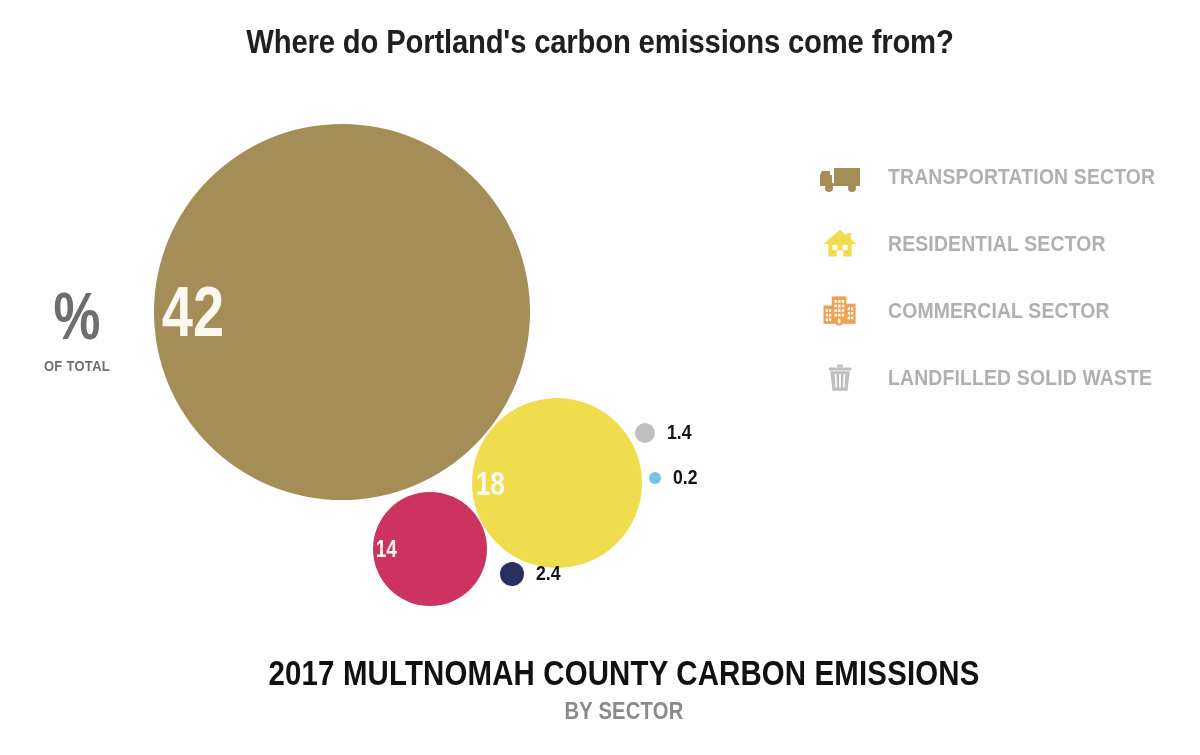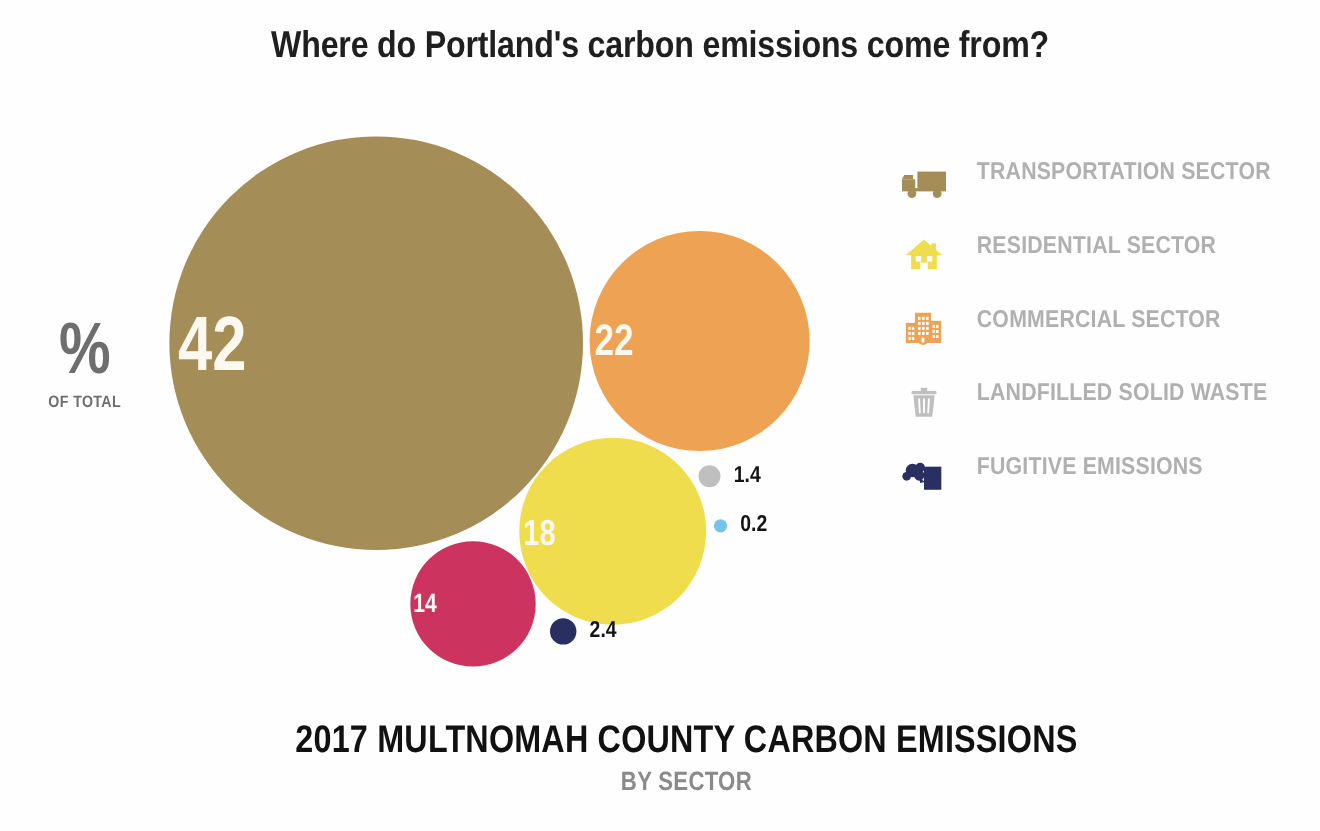--- a/index.html
+++ b/index.html
@@ -102,20 +102,21 @@
 
   
   .legend {
     position: absolute;
     left: 812px;
     top: 143px;
     width: 360px;
   }
   .legend-row {
     display: flex;
+    align-items: center;
     height: 67px;
   }
   .legend-icon {
     width: 56px;
     height: 44px;
     display: flex;
     align-items: center;
     justify-content: center;
     flex: 0 0 56px;
   }
@@ -167,23 +168,20 @@
 <div class="title">Where do Portland's carbon emissions come from?</div>
 
 <div class="pct-block">
   <span class="pct-symbol">%</span>
   <span class="pct-caption">OF TOTAL</span>
 </div>
 
 <div class="bubbles" id="bubble-canvas">
     <div class="bubble" style="left: 154px; top: 124px; width: 376px; height: 376px; background: rgb(164, 141, 86);">
       <span class="bubble-num" style="font-size: 70px;">42</span>
-    </div>
-    <div class="bubble" style="left: 536px; top: 210px; width: 200px; height: 200px; background: rgb(237, 163, 83);">
-      <span class="bubble-num" style="font-size: 40px;">22</span>
     </div>
     <div class="bubble" style="left: 472px; top: 398px; width: 170px; height: 170px; background: rgb(240, 221, 78);">
       <span class="bubble-num" style="font-size: 33px;">18</span>
     </div>
     <div class="bubble" style="left: 373px; top: 492px; width: 114px; height: 114px; background: rgb(204, 51, 95);">
       <span class="bubble-num" style="font-size: 24px;">14</span>
     </div>
     <div class="dot" style="left: 635px; top: 423px; width: 20px; height: 20px; background: rgb(191, 191, 191);"></div>
     <span class="dot-label" style="left: 667px; top: 420px;">1.4</span>
     <div class="dot" style="left: 500px; top: 562px; width: 24px; height: 24px; background: rgb(42, 47, 98);"></div>
@@ -266,32 +264,18 @@
           <path d="M11 11 L14 37 H34 L37 11 Z" fill="#BFBFBF"></path>
           <g stroke="#ffffff" stroke-width="2.2">
             <line x1="18" y1="15" x2="19" y2="33"></line>
             <line x1="24" y1="15" x2="24" y2="33"></line>
             <line x1="30" y1="15" x2="29" y2="33"></line>
           </g>
         </svg>
       </span>
       <span class="legend-label">LANDFILLED SOLID WASTE</span>
     </div>
-    <div class="legend-row">
-      <span class="legend-icon">
-        <svg xmlns="http://www.w3.org/2000/svg" viewBox="0 0 48 40" width="42" height="40">
-          <rect x="24" y="10" width="18" height="24" fill="#2A2F62"></rect>
-          <path d="M24 20 L24 34 L16 28 Z" fill="#ffffff"></path>
-          <circle cx="12" cy="14" r="7" fill="#2A2F62"></circle>
-          <circle cx="20" cy="11" r="5" fill="#2A2F62"></circle>
-          <circle cx="19" cy="19" r="5.5" fill="#2A2F62"></circle>
-          <circle cx="6" cy="20" r="4.5" fill="#2A2F62"></circle>
-          <path d="M19 21 L25 26 L20 27 Z" fill="#2A2F62"></path>
-        </svg>
-      </span>
-      <span class="legend-label">FUGITIVE EMISSIONS</span>
-    </div>
   </div>
 
 <div class="footer">
   <span class="footer-main">2017 MULTNOMAH COUNTY CARBON EMISSIONS</span>
   <span class="footer-sub">BY SECTOR</span>
 </div>
 
 </body></html>

